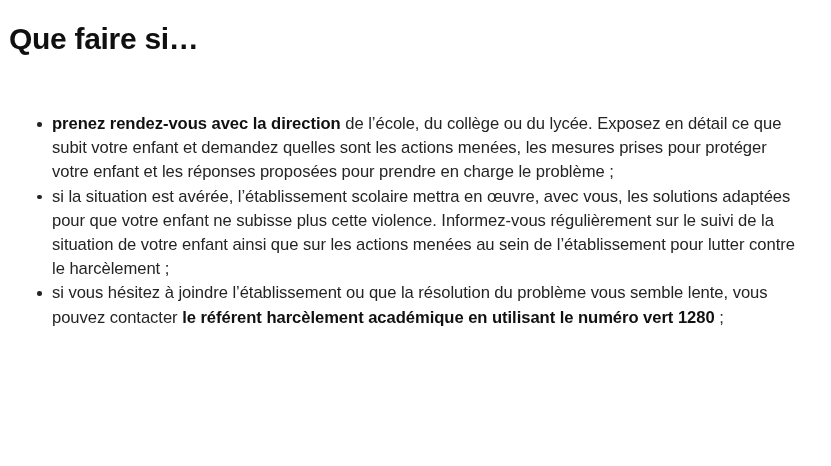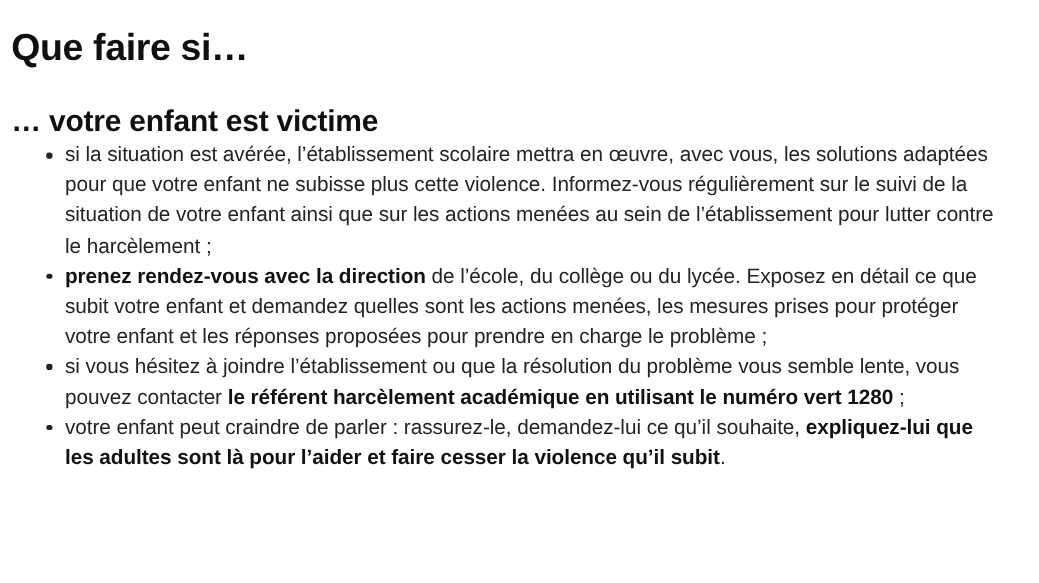--- a/index.html
+++ b/index.html
@@ -81,40 +81,35 @@
     display: block;
   }
 </style>
 </head>
 <body>
 
 <div class="page">
 
   <h1 class="title">Que faire si…</h1>
 
-  <h2 class="subtitle">… votre enfant est victime</h2>
 
   <ul class="bullet-list">
 
     <li class="bullet-item">
       <span class="dot"></span>
-      <span class="bullet-text"><span>si la situation est avérée, l’établissement scolaire mettra en œuvre, avec vous, les solutions adaptées pour que votre enfant ne subisse plus cette violence. Informez-vous régulièrement sur le suivi de la situation de votre enfant ainsi que sur les actions menées au sein de l’établissement pour lutter contre le harcèlement&nbsp;;</span></span>
+      <span class="bullet-text"><b>prenez rendez-vous avec la direction</b><span> de l’école, du collège ou du lycée. Exposez en détail ce que subit votre enfant et demandez quelles sont les actions menées, les mesures prises pour protéger votre enfant et les réponses proposées pour prendre en charge le problème&nbsp;;</span></span>
     </li>
 
     <li class="bullet-item">
       <span class="dot"></span>
-      <span class="bullet-text"><b>prenez rendez-vous avec la direction</b><span> de l’école, du collège ou du lycée. Exposez en détail ce que subit votre enfant et demandez quelles sont les actions menées, les mesures prises pour protéger votre enfant et les réponses proposées pour prendre en charge le problème&nbsp;;</span></span>
+      <span class="bullet-text"><span>si la situation est avérée, l’établissement scolaire mettra en œuvre, avec vous, les solutions adaptées pour que votre enfant ne subisse plus cette violence. Informez-vous régulièrement sur le suivi de la situation de votre enfant ainsi que sur les actions menées au sein de l’établissement pour lutter contre le harcèlement&nbsp;;</span></span>
     </li>
 
 
     <li class="bullet-item">
       <span class="dot"></span>
       <span class="bullet-text"><span>si vous hésitez à joindre l’établissement ou que la résolution du problème vous semble lente, vous pouvez contacter </span><b>le référent harcèlement académique en utilisant le numéro vert 1280</b><span>&nbsp;;</span></span>
     </li>
 
-    <li class="bullet-item">
-      <span class="dot"></span>
-      <span class="bullet-text"><span>votre enfant peut craindre de parler&nbsp;: rassurez-le, demandez-lui ce qu’il souhaite, </span><b>expliquez-lui que les adultes sont là pour l’aider et faire cesser la violence qu’il subit</b><span>.</span></span>
-    </li>
 
   </ul>
 
 </div>
 
 </body></html>

